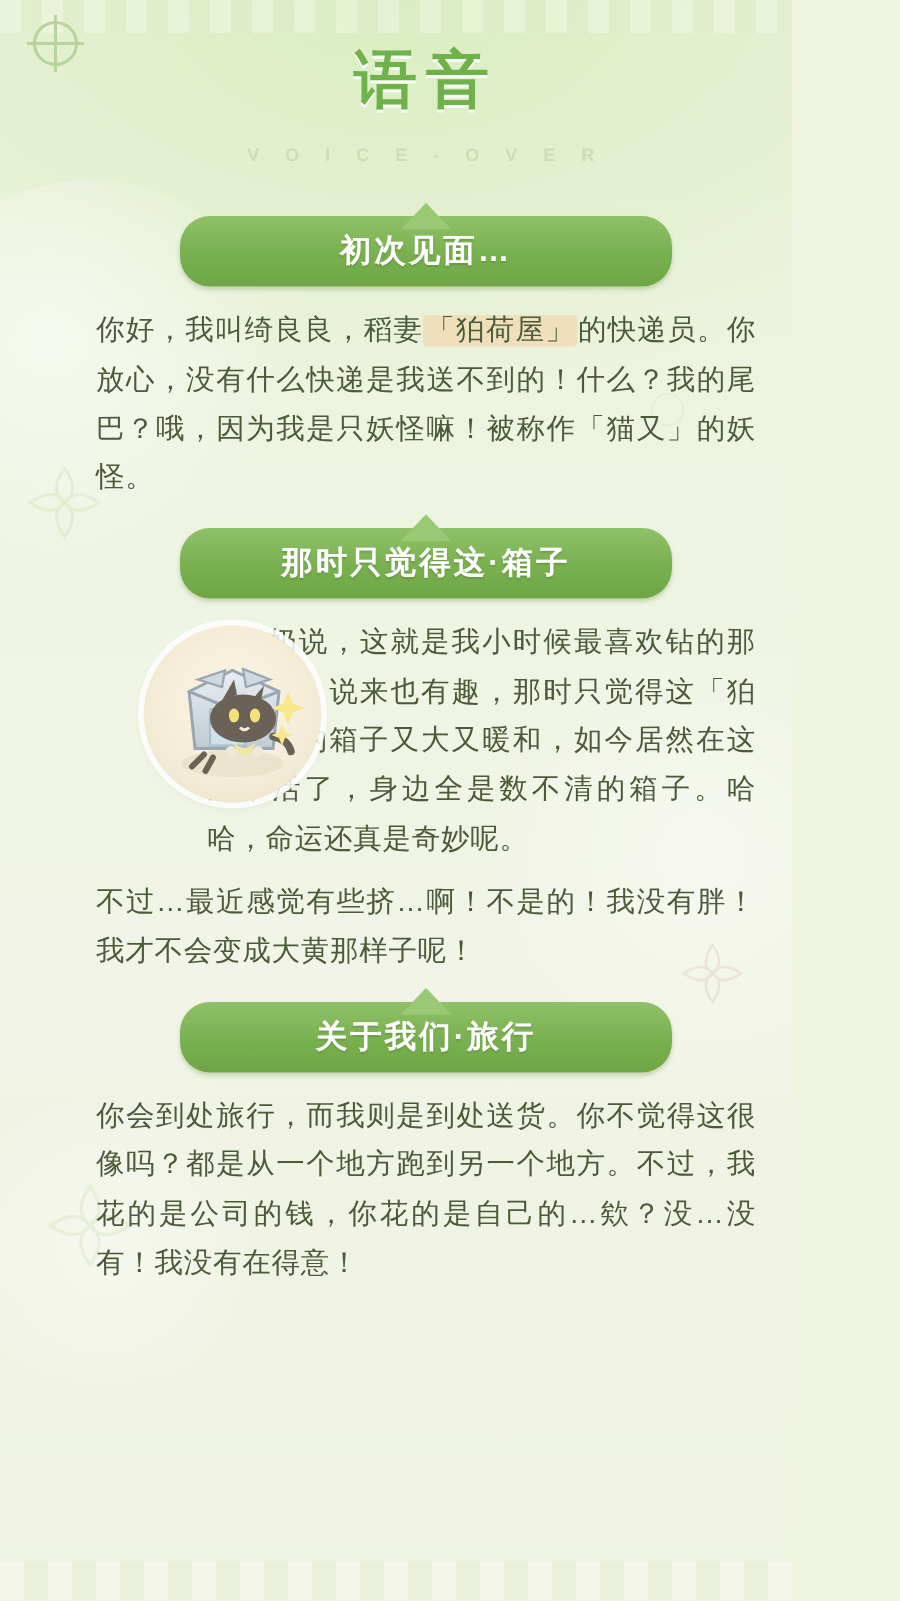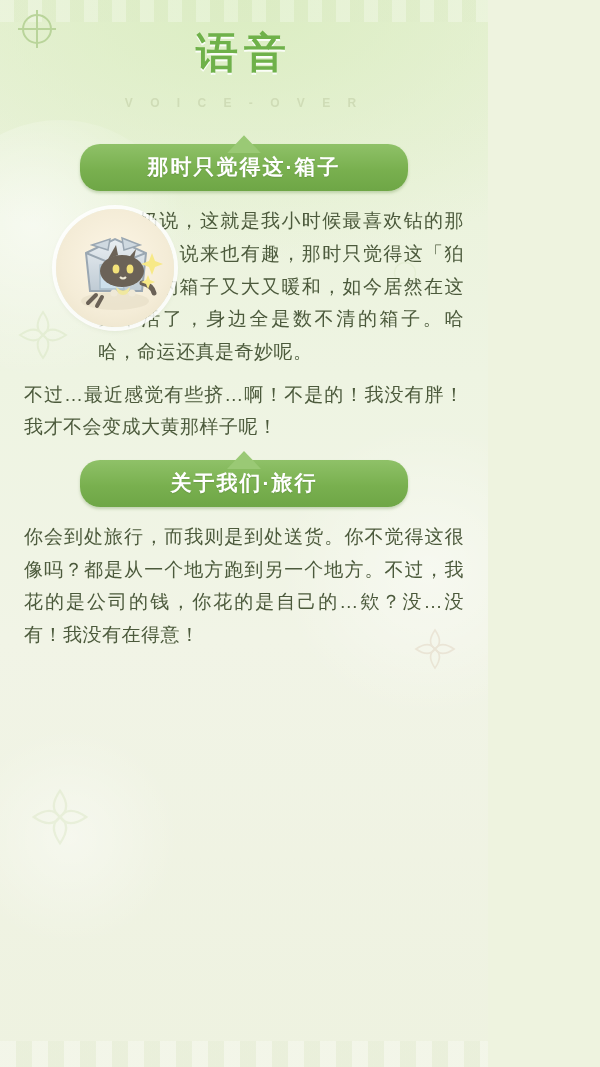--- a/index.html
+++ b/index.html
@@ -14,20 +14,21 @@
     overflow: hidden;
   }
   .page {
     position: relative;
     width: 488px;
     height: 1067px;
     overflow: hidden;
     background:
       radial-gradient(ellipse 700px 420px at 50% 0%, #dbedc2 0%, rgba(219,237,194,0) 62%),
       linear-gradient(180deg, #e9f2d8 0%, #eef4e2 35%, #f1f4e6 60%, #eef2e0 100%);
+    padding-left: 40px;
   }
   
   .blob {
     position: absolute;
     border-radius: 50%;
     pointer-events: none;
   }
   .blob.b1 { left: -70px; top: 120px; width: 260px; height: 260px; background: radial-gradient(circle at 40% 40%, rgba(255,255,255,.55), rgba(255,255,255,0) 70%); }
   .blob.b2 { right: -90px; top: 420px; width: 300px; height: 300px; background: radial-gradient(circle at 50% 50%, rgba(255,255,255,.45), rgba(255,255,255,0) 70%); }
   .blob.b3 { left: -40px; bottom: 120px; width: 220px; height: 220px; background: radial-gradient(circle at 50% 50%, rgba(255,255,255,.4), rgba(255,255,255,0) 70%); }
@@ -224,20 +225,30 @@
       <circle cx="35" cy="35" r="16"></circle>
     </g>
   </svg>
 
   <div class="header">
     <div class="title-cn">语音</div>
     <div class="title-en">V O I C E - O V E R</div>
   </div>
 
   <div class="content" id="sections-root">
+      <div class="section">
+        <div class="banner-wrap">
+          <div class="banner">
+            <div class="banner-text">初次见面…</div>
+          </div>
+        </div>
+        <div>
+          <p class="para"><span>你好，我叫绮良良，稻妻</span><span class="hl">「狛荷屋」</span><span>的快递员。你放心，没有什么快递是我送不到的！什么？我的尾巴？哦，因为我是只妖怪嘛！被称作「猫又」的妖怪。</span></p>
+        </div>
+      </div>
       <div class="section">
         <div class="banner-wrap">
           <div class="banner">
             <div class="banner-text">那时只觉得这·箱子</div>
           </div>
         </div>
         <div class="avatar-row">
           <div class="avatar">
 <svg width="118" height="118" viewBox="0 0 118 118">
   <defs>

